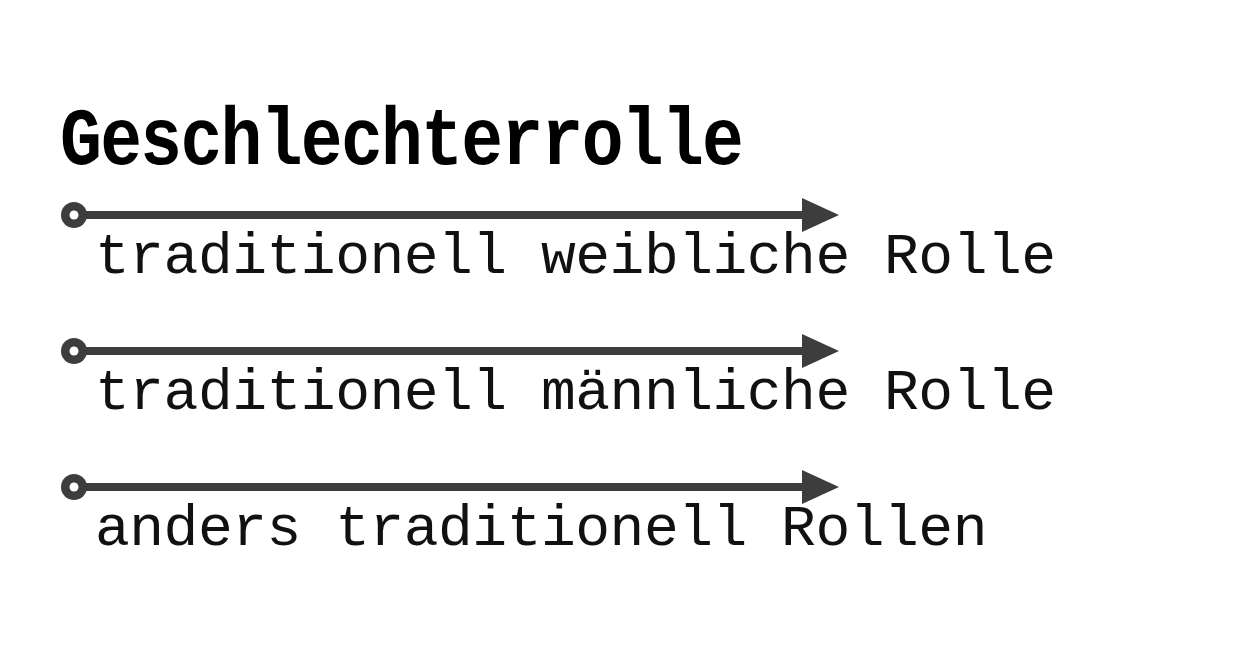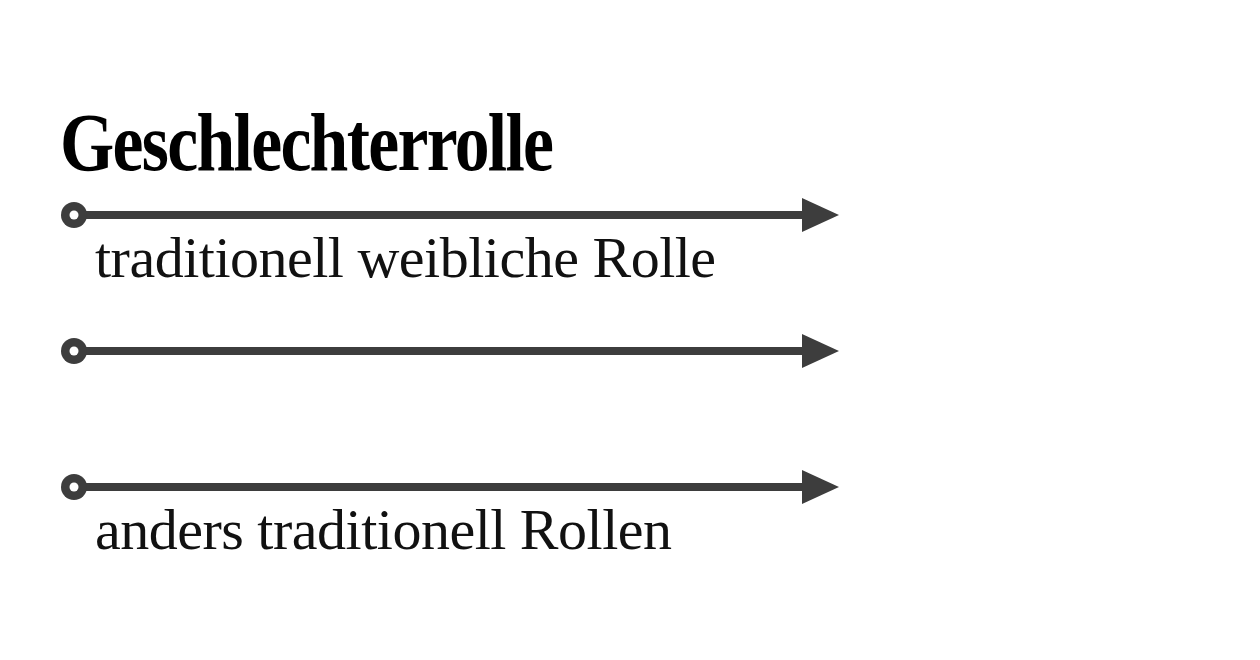--- a/index.html
+++ b/index.html
@@ -2,21 +2,21 @@
 <html><head>
 <meta charset="utf-8">
 <style>
   html, body { margin: 0; padding: 0; background: #ffffff; }
   .canvas {
     position: relative;
     width: 1260px;
     height: 560px;
     background: #ffffff;
     overflow: hidden;
-    font-family: Liberation Serif, serif;
+    font-family: Liberation Mono, monospace;
   }
   .title {
     position: absolute;
     left: 60px;
     top: 47px;
     font-size: 82px;
     font-weight: 700;
     line-height: 1;
     letter-spacing: -2px;
     color: #000000;
@@ -62,20 +62,21 @@
     <polygon points="742,3 779,20 742,37" fill="#3d3d3d"></polygon>
   </svg>
   <div class="label label-1">traditionell weibliche Rolle</div>
 
   <svg class="arrow arrow-2" viewBox="0 0 780 40" aria-hidden="true">
     <rect x="14" y="16" width="732" height="8" fill="#3d3d3d"></rect>
     <circle cx="14" cy="20" r="13" fill="#3d3d3d"></circle>
     <circle cx="14" cy="20" r="4.5" fill="#ffffff"></circle>
     <polygon points="742,3 779,20 742,37" fill="#3d3d3d"></polygon>
   </svg>
+  <div class="label label-2">traditionell männliche Rolle</div>
 
   <svg class="arrow arrow-3" viewBox="0 0 780 40" aria-hidden="true">
     <rect x="14" y="16" width="732" height="8" fill="#3d3d3d"></rect>
     <circle cx="14" cy="20" r="13" fill="#3d3d3d"></circle>
     <circle cx="14" cy="20" r="4.5" fill="#ffffff"></circle>
     <polygon points="742,3 779,20 742,37" fill="#3d3d3d"></polygon>
   </svg>
   <div class="label label-3">anders traditionell Rollen</div>
 
 </div>

